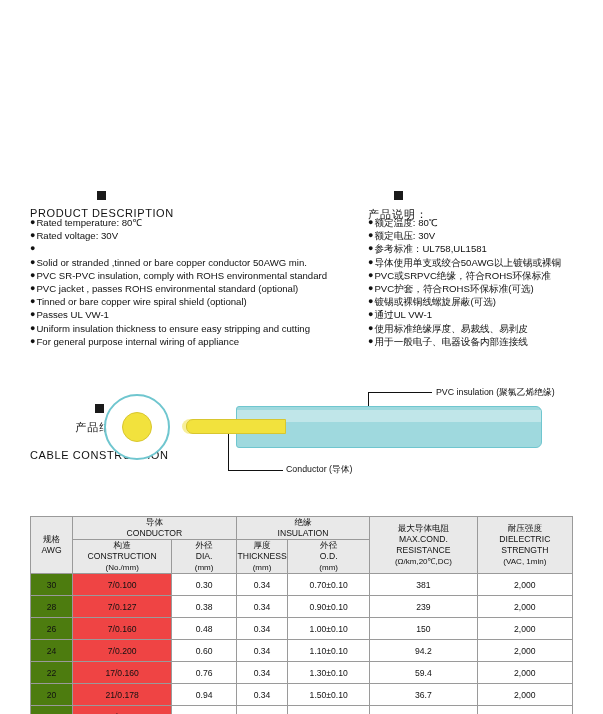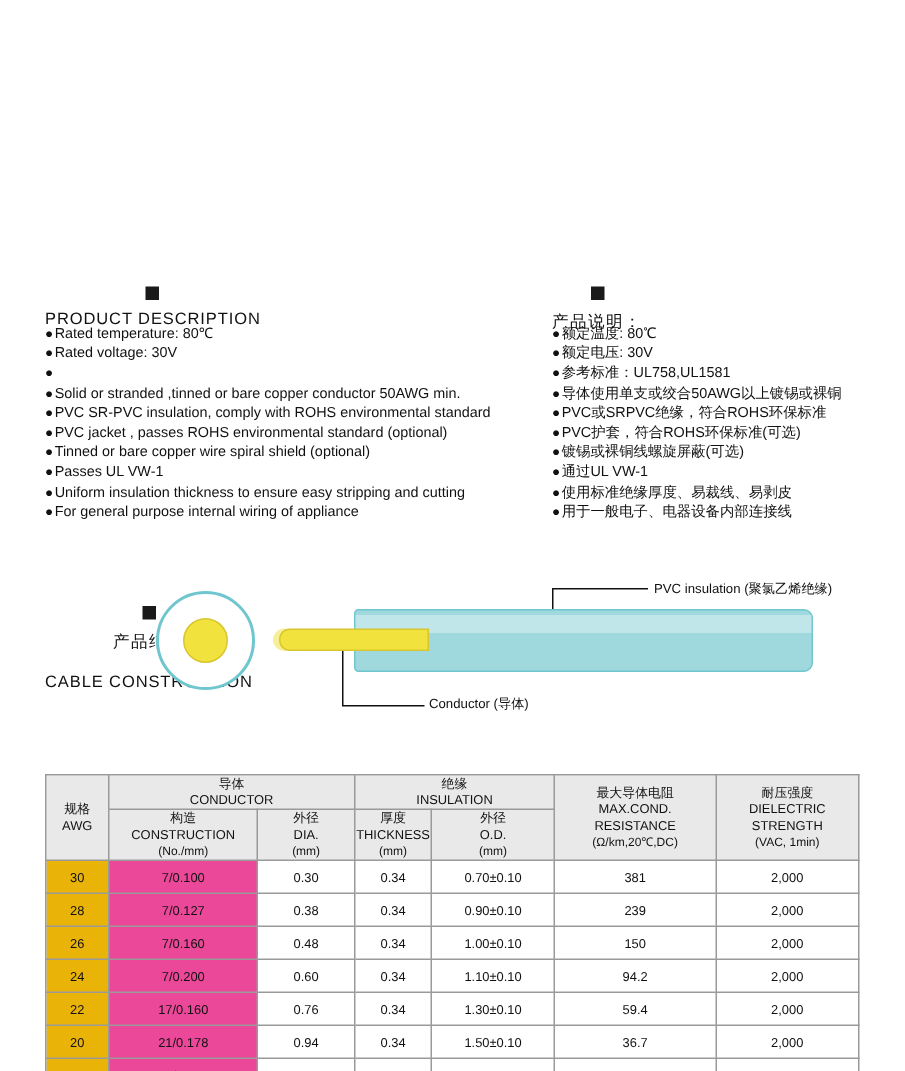--- a/index.html
+++ b/index.html
@@ -161,22 +161,22 @@
     height: 22px;
   }
   #spec-table thead th {
     background: #e9e9e9;
     font-weight: normal;
     line-height: 11px;
   }
   #spec-table thead th.grp { height: 22px; }
   #spec-table thead th.sub { height: 30px; }
   #spec-table td { height: 21px; }
-  td.awg { background: #eab308; }
-  td.constr { background: #ec4899; }
+  td.awg { background: #4d7c0f; }
+  td.constr { background: #ef4444; }
   .small { font-size: 8px; }
 </style>
 </head>
 <body>
 
 <div class="section-head" style="left:30px; top:191px;">
   <span class="sq"></span>
   <span>PRODUCT  DESCRIPTION</span>
 </div>
 

